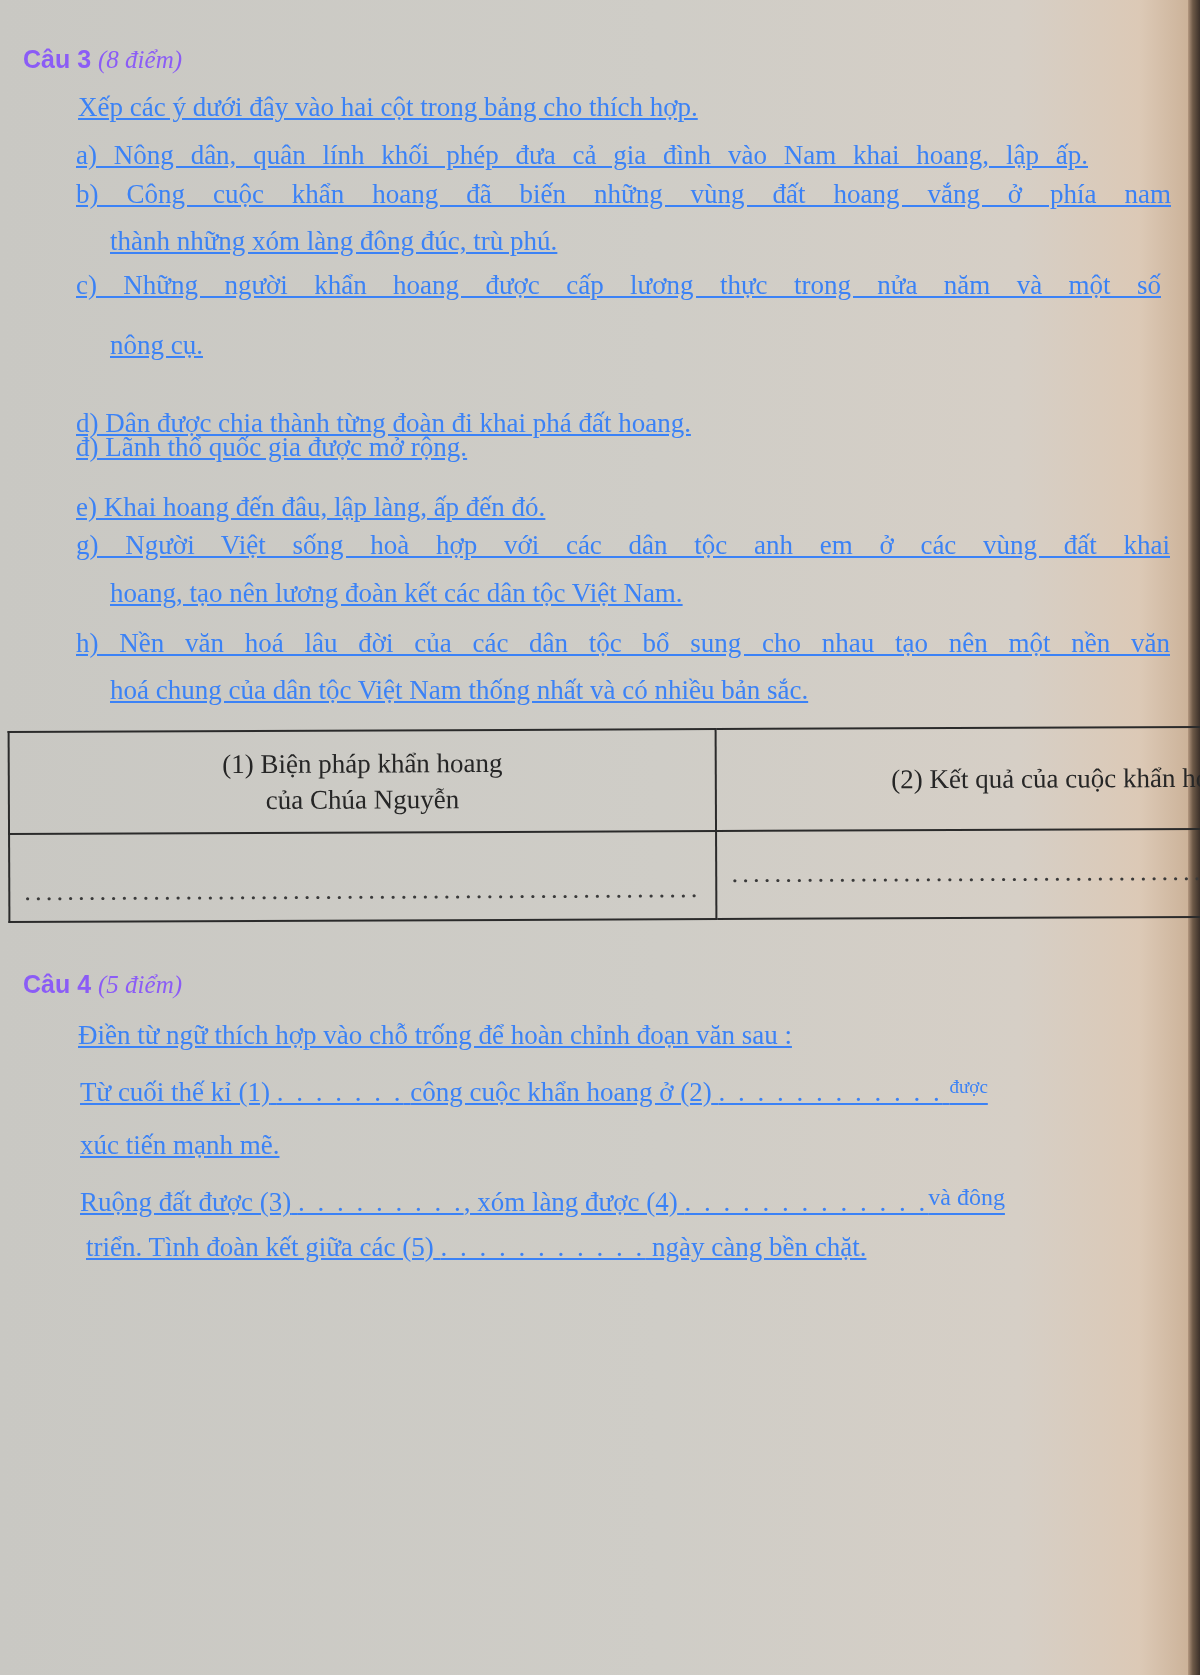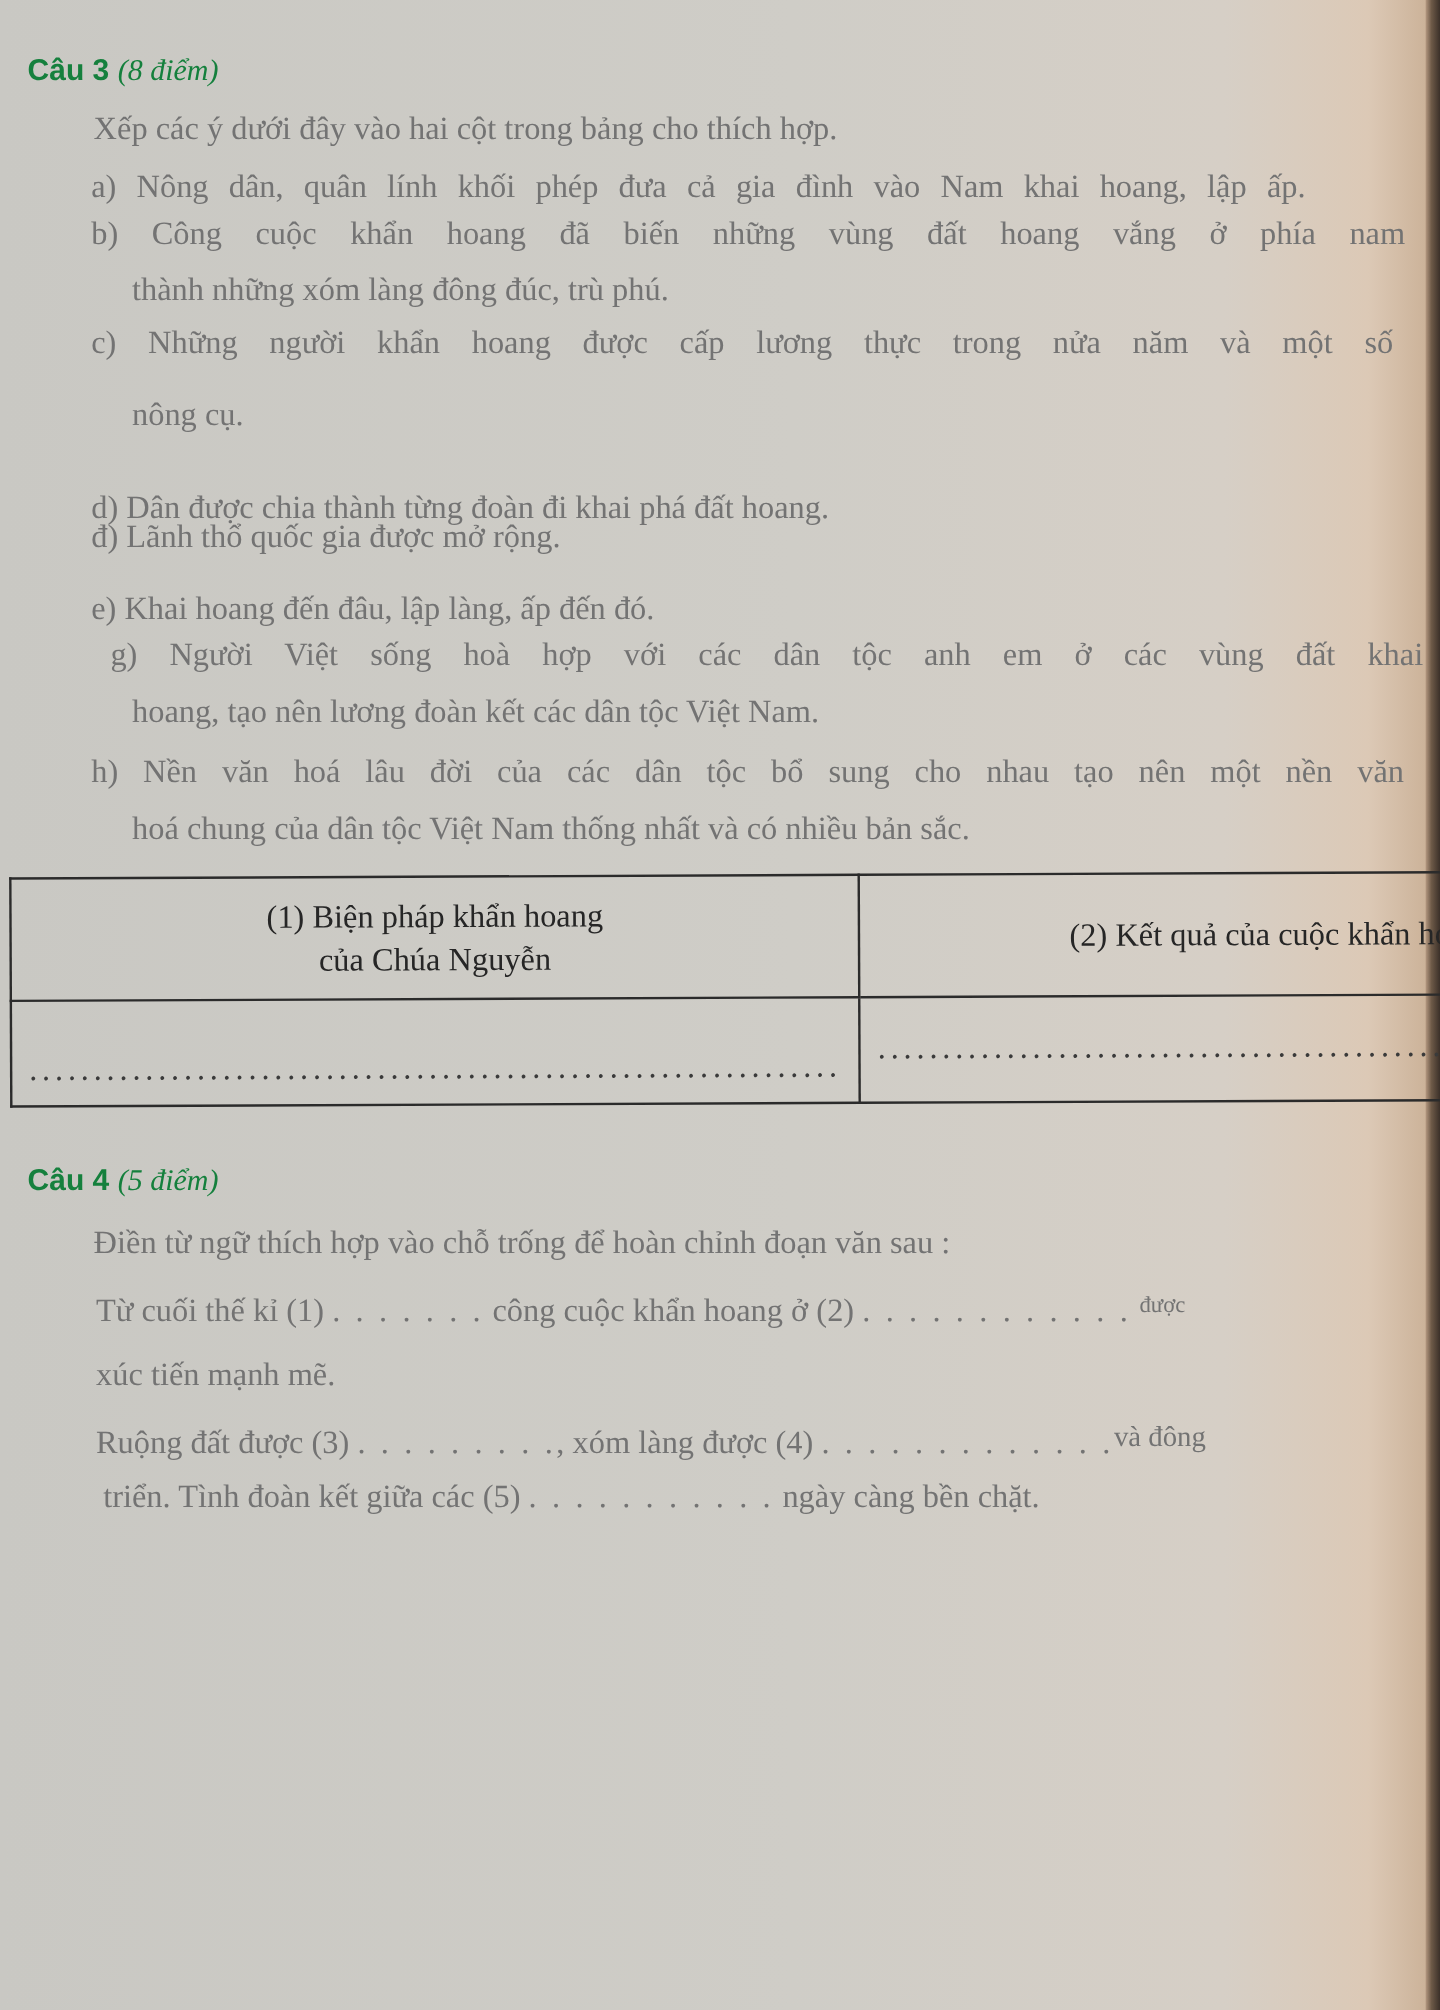--- a/index.html
+++ b/index.html
@@ -8,24 +8,24 @@
     background: linear-gradient(90deg, #c9c8c3 0%, #cfcdc7 55%, #d6cfc6 85%, #dcc9b6 95%, #c8ad92 100%);
     font-family: "Liberation Serif", "DejaVu Serif", serif;
     color:#262626;
   }
   .page-edge {
     position:absolute; top:0; right:0; width:12px; height:1675px;
     background: linear-gradient(90deg, #b49880 0%, #6e5a48 40%, #3b3029 100%);
   }
   .heading {
     position:absolute; left:23px; font-family:"Liberation Sans","DejaVu Sans",sans-serif;
-    font-weight:bold; font-size:25px; color:#15803d;
+    font-weight:bold; font-size:25px; color:#8b5cf6;
   }
   .heading i { font-family:"Liberation Serif", serif; font-weight:normal; font-style:italic; }
-  .line { position:absolute; font-size:27px; white-space:nowrap; color:#737373; }
+  .line { position:absolute; font-size:27px; white-space:nowrap; color:#3b82f6;text-decoration:underline; }
   .justify { text-align:justify; text-align-last:justify; white-space:normal; }
   table.sort-table {
     position:absolute; left:8px; top:728px; width:1167px; border-collapse:collapse;
     font-size:27px; transform:rotate(-0.25deg);
   }
   table.sort-table td, table.sort-table th { border:2px solid #2b2b2b; font-weight:normal; }
   table.sort-table th { height:98px; text-align:center; line-height:36px; }
   table.sort-table td { height:72px; vertical-align:bottom; padding:0 14px 14px 14px; }
   .dots { letter-spacing:4px; color:#3a3a3a; overflow:hidden; white-space:nowrap; display:block; }
   .blank { letter-spacing:3px; }
@@ -47,21 +47,21 @@
 <div class="line justify" style="left:76px; top:179px; width:1095px;">b) Công cuộc khẩn hoang đã biến những vùng đất hoang vắng ở phía nam</div>
 <div class="line" style="left:110px; top:226px;">thành những xóm làng đông đúc, trù phú.</div>
 
 <div class="line justify" style="left:76px; top:270px; width:1085px;">c) Những người khẩn hoang được cấp lương thực trong nửa năm và một số</div>
 <div class="line" style="left:110px; top:330px;">nông cụ.</div>
 
 <div class="line" style="left:76px; top:362px;margin-top:46px;">d) Dân được chia thành từng đoàn đi khai phá đất hoang.</div>
 <div class="line" style="left:76px; top:432px;">đ) Lãnh thổ quốc gia được mở rộng.</div>
 <div class="line" style="left:76px; top:492px;">e) Khai hoang đến đâu, lập làng, ấp đến đó.</div>
 
-<div class="line justify" style="left:76px; top:530px; width:1094px;margin-left:16px;">g) Người Việt sống hoà hợp với các dân tộc anh em ở các vùng đất khai</div>
+<div class="line justify" style="left:76px; top:530px; width:1094px;">g) Người Việt sống hoà hợp với các dân tộc anh em ở các vùng đất khai</div>
 <div class="line" style="left:110px; top:578px;">hoang, tạo nên lương đoàn kết các dân tộc Việt Nam.</div>
 
 <div class="line justify" style="left:76px; top:628px; width:1094px;">h) Nền văn hoá lâu đời của các dân tộc bổ sung cho nhau tạo nên một nền văn</div>
 <div class="line" style="left:110px; top:675px;">hoá chung của dân tộc Việt Nam thống nhất và có nhiều bản sắc.</div>
 
 <table class="sort-table">
   <tbody>
       <tr>
     <th style="width:50%;">
       <div>(1) Biện pháp khẩn hoang</div>

